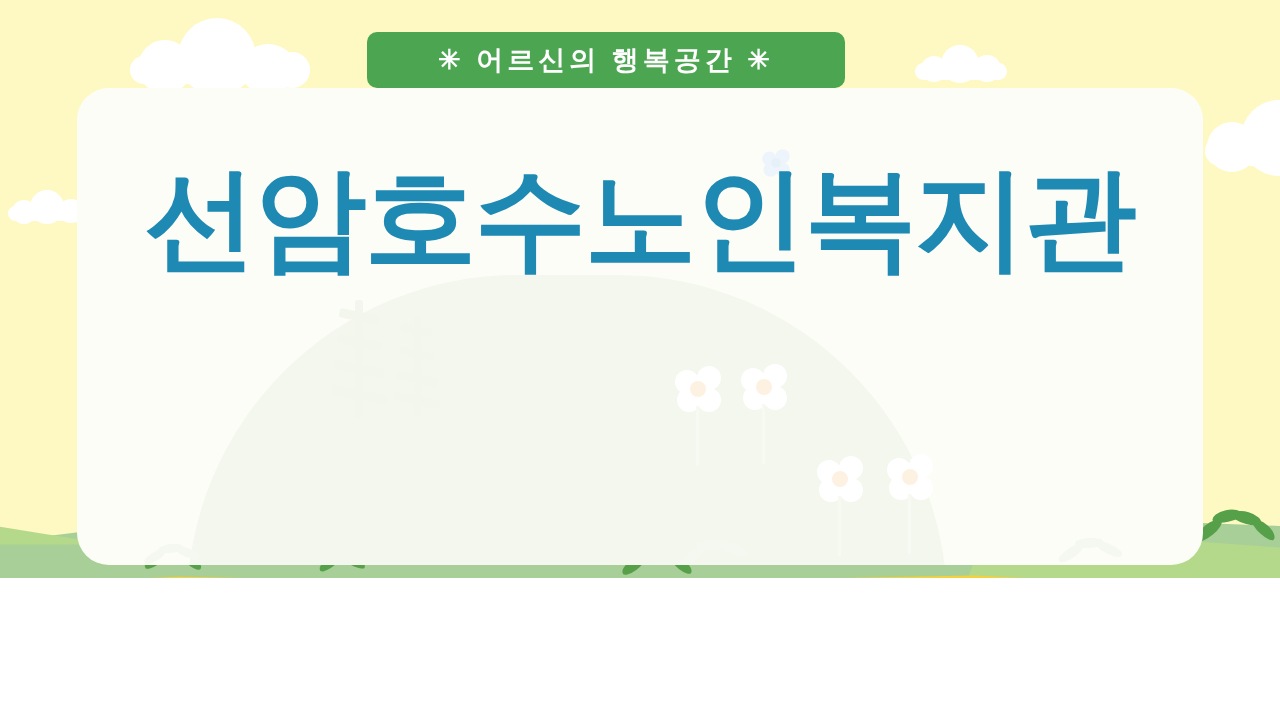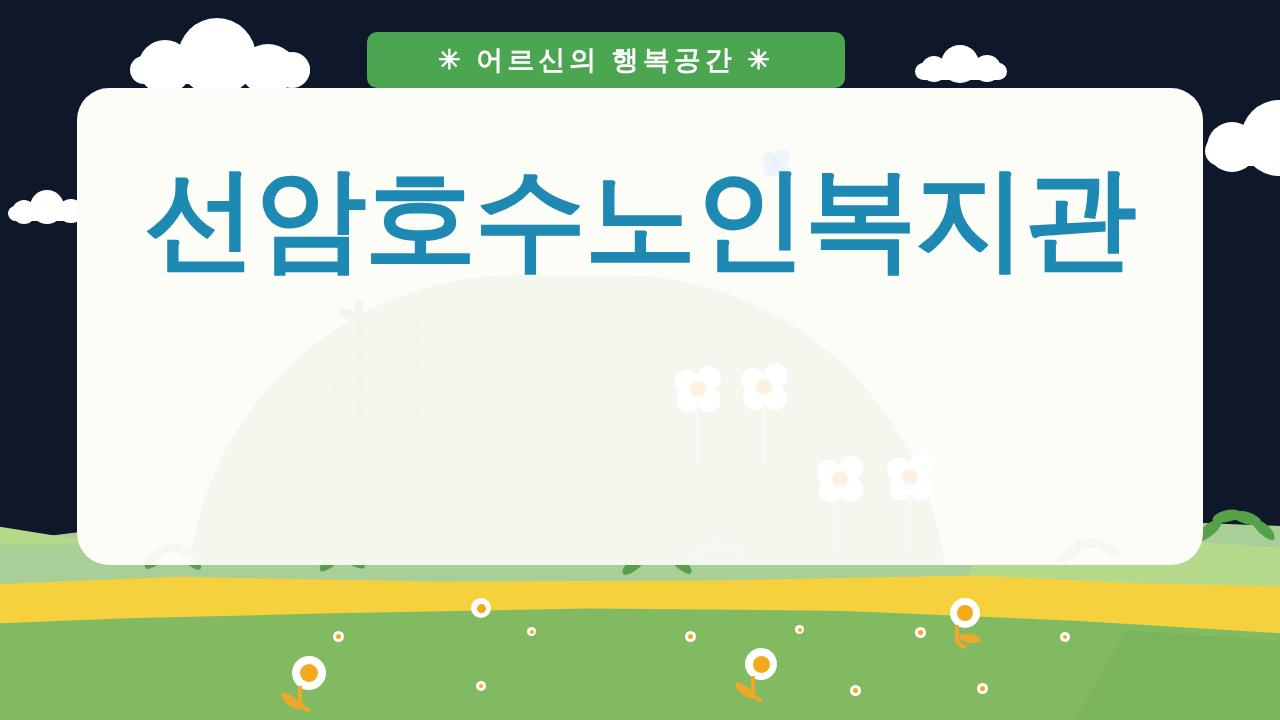--- a/index.html
+++ b/index.html
@@ -7,22 +7,22 @@
   html, body {
     width: 1280px;
     height: 720px;
     overflow: hidden;
     font-family: "Liberation Sans", sans-serif;
   }
 
   #stage {
     position: relative;
     width: 1280px;
-    height: 720px;
-    background: #0f172a;
+    height: 578px;
+    background: #fef9c3;
     overflow: hidden;
   }
 
   
   .cloud { position: absolute; pointer-events: none; }
   .cloud .puff { position: absolute; background: #ffffff; border-radius: 50%; }
   .cloud .base { position: absolute; background: #ffffff; border-radius: 40px; }
 
   
   .land { position: absolute; left: 0; width: 1280px; pointer-events: none; }

